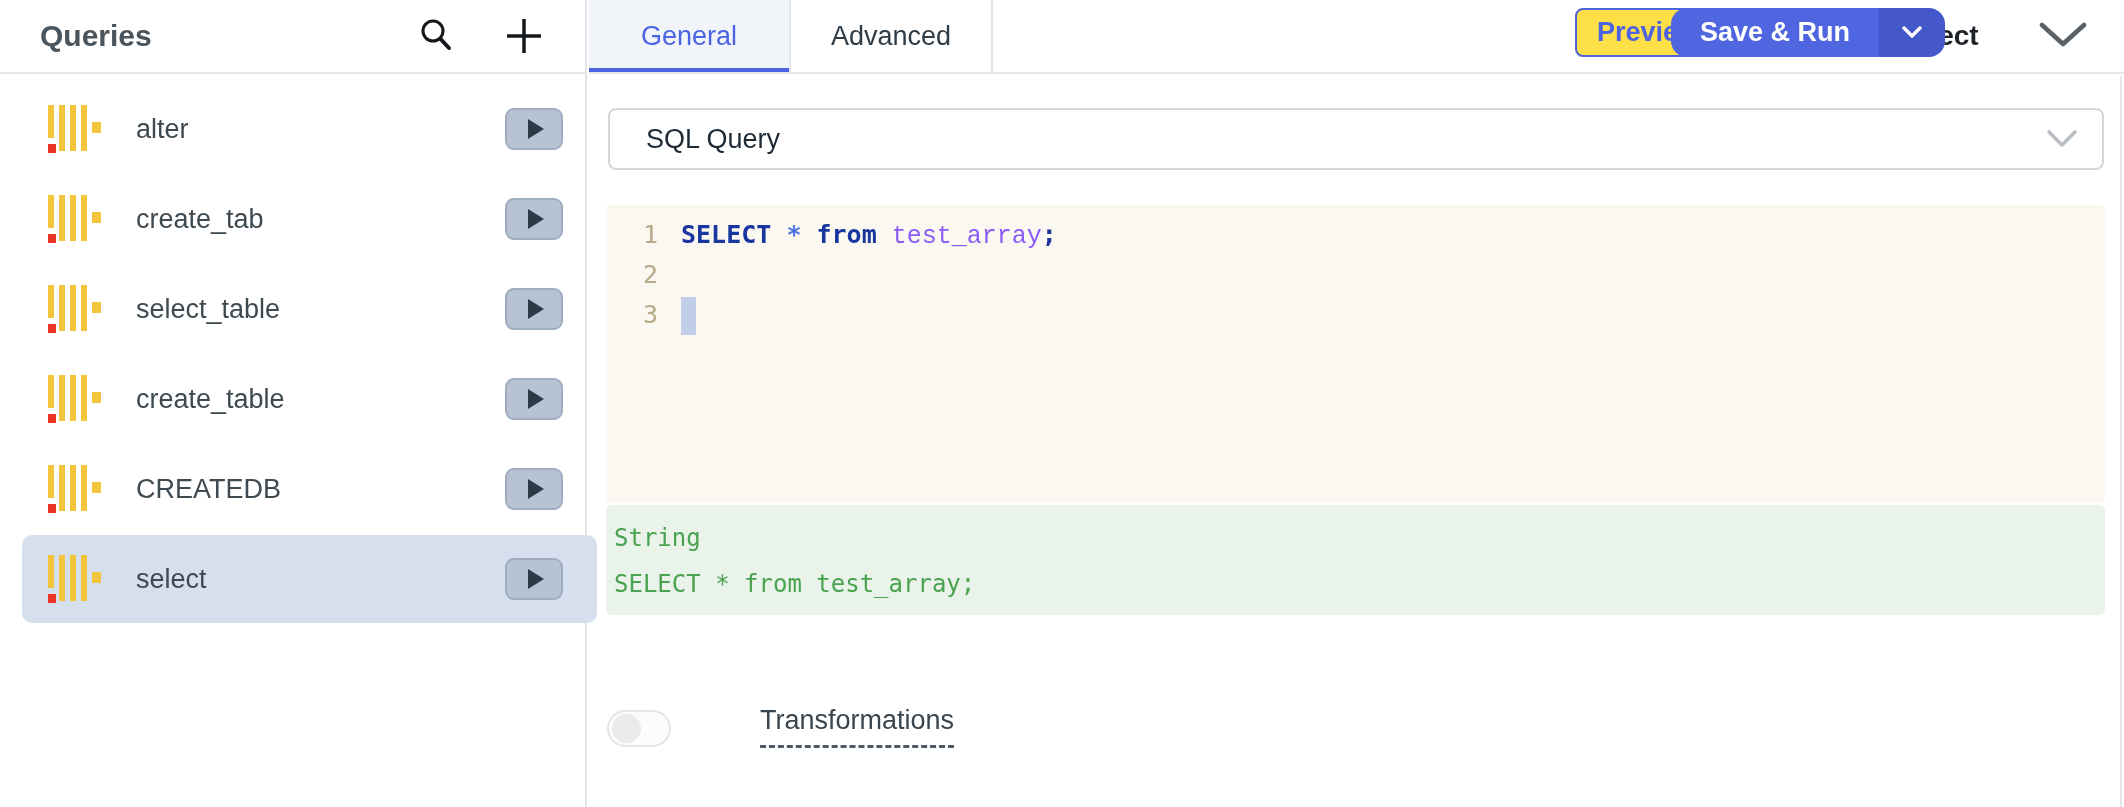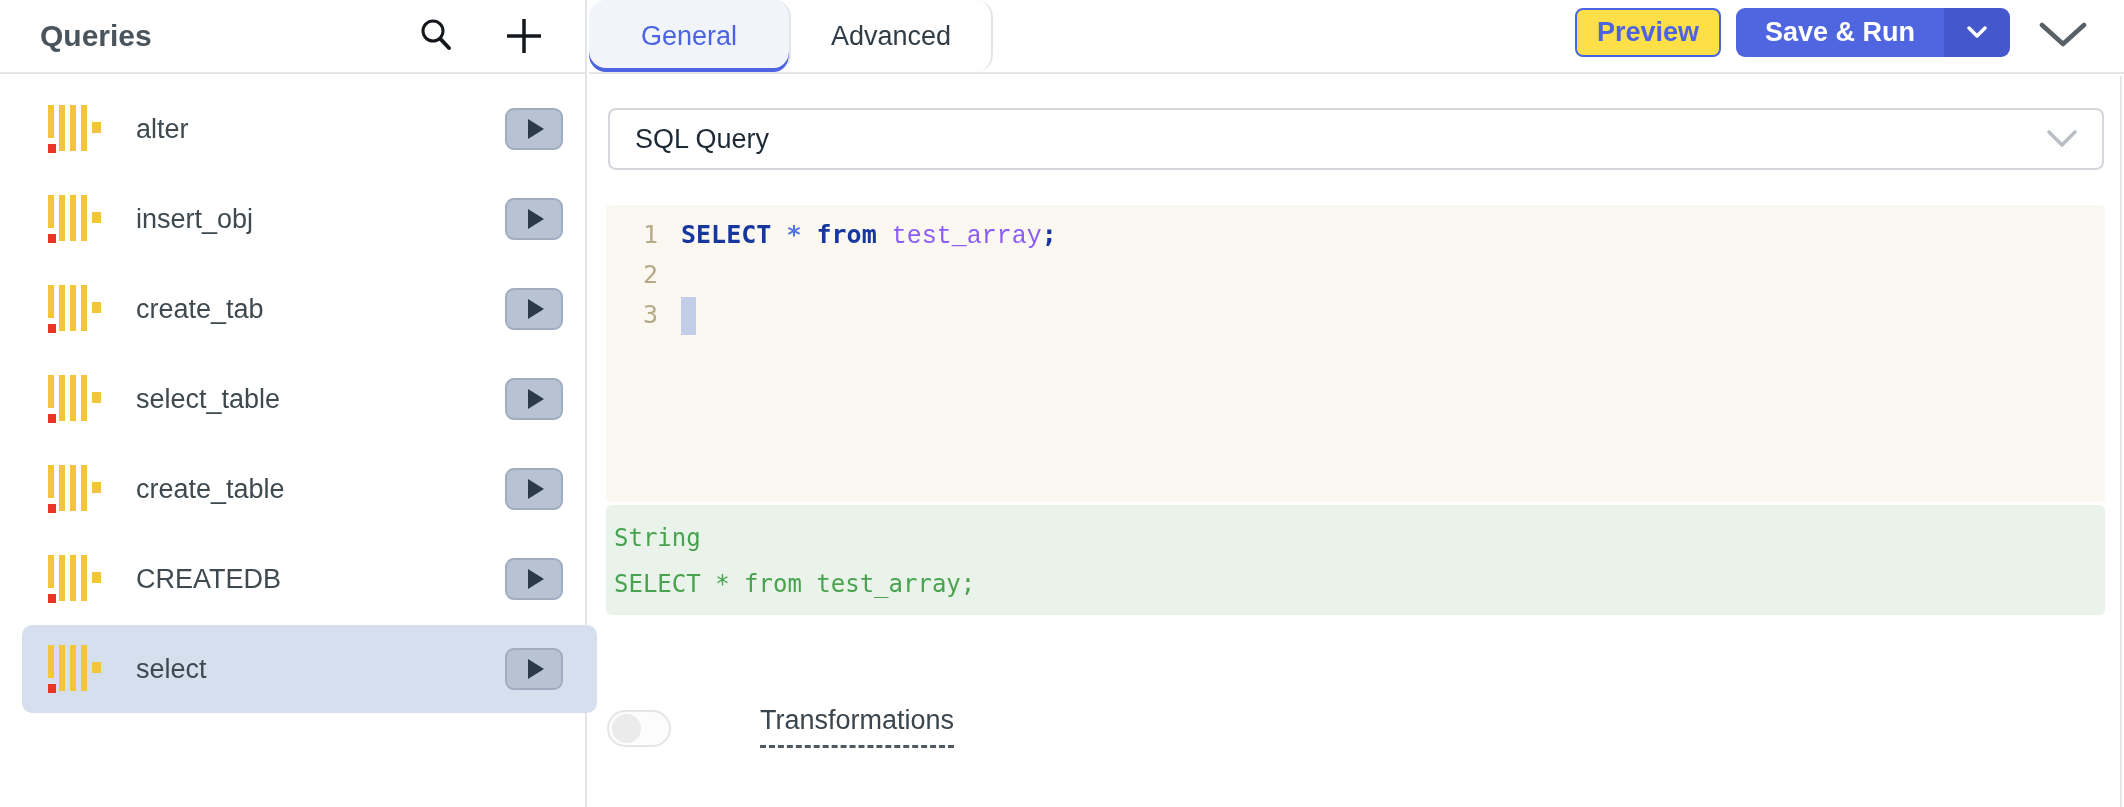--- a/index.html
+++ b/index.html
@@ -27,39 +27,39 @@
   .ds-icon .rd{left:0;top:39px;width:8px;height:9px;background:#ea3425;}
   .row-label{margin-left:34px;font-size:27px;color:#3e4950;}
   .run-btn{position:absolute;left:489px;top:50%;transform:translateY(-50%);width:58px;height:42px;
            background:#b7c3d3;border:2px solid #a0adc0;border-radius:9px;cursor:pointer;
            display:flex;align-items:center;justify-content:center;padding:0;}
   .play{display:block;width:0;height:0;border-left:16px solid #2c3947;border-top:10px solid transparent;border-bottom:10px solid transparent;margin-left:3px;}
 
   
   .main-header{position:absolute;left:589px;top:0;right:0;height:74px;border-bottom:2px solid #e3e5e8;box-sizing:border-box;background:#fff;}
   .tab{position:absolute;top:0;height:72px;width:202px;display:flex;align-items:center;justify-content:center;
-       font-size:27px;color:#303c46;background:#fff;border-right:2px solid #e3e5e8;box-sizing:border-box;cursor:pointer;border-radius:17px;}
+       font-size:27px;color:#303c46;background:#fff;border-right:2px solid #e3e5e8;box-sizing:border-box;cursor:pointer;}
   .tab-general{left:0;}
   .tab-advanced{left:202px;}
   .tab.active{background:#f1f4f9;color:#4c63e2;box-shadow:inset 0 -4px 0 #4c63e2;}
   .query-title{position:absolute;left:1240px;top:0;width:220px;height:72px;display:flex;align-items:center;justify-content:center;
                font-size:28px;font-weight:700;color:#1d2329;transform:translateX(-589px);}
   
   .preview-btn{position:absolute;left:986px;top:8px;width:146px;height:49px;background:#fde047;border:2px solid #4c63e2;border-radius:8px;
                color:#4c63e2;font-weight:700;font-size:27px;cursor:pointer;font-family:inherit;}
-  .saverun{position:absolute;left:1147px;top:8px;width:274px;height:49px;border-radius:9px;overflow:hidden;display:flex;cursor:pointer;}
+  .saverun{position:absolute;left:1082px;top:8px;width:274px;height:49px;border-radius:16px;overflow:hidden;display:flex;cursor:pointer;}
   .saverun-main{flex:1;background:#5066e0;color:#fff;font-weight:700;font-size:27px;display:flex;align-items:center;justify-content:center;}
   .saverun-caret{width:66px;background:#4457cb;display:flex;align-items:center;justify-content:center;}
   .collapse-btn{position:absolute;left:1448px;top:12px;width:52px;height:46px;background:none;border:none;cursor:pointer;padding:0;line-height:0;}
 
   
   .right-edge{position:absolute;left:2120px;top:76px;bottom:0;width:2px;background:#e5e7e9;}
   .qtype-select{position:absolute;left:608px;top:108px;width:1496px;height:62px;background:#fff;border:2px solid #d3d6da;border-radius:8px;
                 box-sizing:border-box;display:flex;align-items:center;cursor:pointer;}
-  .qtype-label{margin-left:25px;font-size:27px;color:#1d2935;}
+  .qtype-label{margin-left:36px;font-size:27px;color:#1d2935;}
   .qtype-chevron{position:absolute;right:24px;top:50%;transform:translateY(-50%);line-height:0;}
 
   .code-editor{position:absolute;left:606px;top:205px;width:1499px;height:297px;background:#faf8f1;border-radius:4px;
                font-family:"DejaVu Sans Mono",monospace;font-size:25px;box-sizing:border-box;padding-top:10px;cursor:text;}
   .code-line{display:flex;height:40px;line-height:40px;white-space:pre;}
   .ln{display:block;width:52px;text-align:right;color:#b6aa87;flex:none;}
   .code-text{margin-left:23px;}
   .tok-kw{color:#17379e;font-weight:600;}
   .tok-op{color:#4f74e3;font-weight:600;}
   .tok-id{color:#8b5cf6;font-family:Liberation Mono, monospace;}
@@ -105,34 +105,20 @@
             <i class="b4"></i>
             <i class="sq"></i>
             <i class="rd"></i>
       </span>
       <span class="row-label">alter</span>
       <button class="run-btn">
         <span class="play"></span>
       </button>
     </div>
 
-    <div class="row">
-      <span class="ds-icon">
-        <i class="b1"></i>
-            <i class="b2"></i>
-            <i class="b3"></i>
-            <i class="b4"></i>
-            <i class="sq"></i>
-            <i class="rd"></i>
-      </span>
-      <span class="row-label">insert_obj</span>
-      <button class="run-btn">
-        <span class="play"></span>
-      </button>
-    </div>
 
 
     <div class="row">
       <span class="ds-icon">
         <i class="b1"></i>
             <i class="b2"></i>
             <i class="b3"></i>
             <i class="b4"></i>
             <i class="sq"></i>
             <i class="rd"></i>

